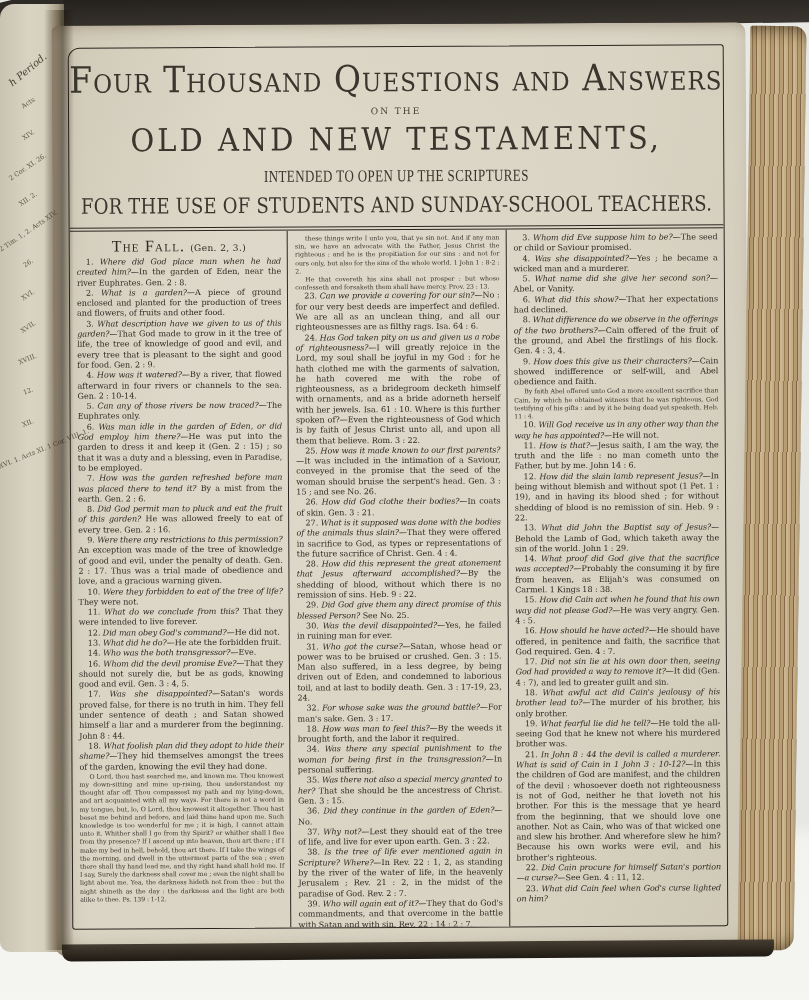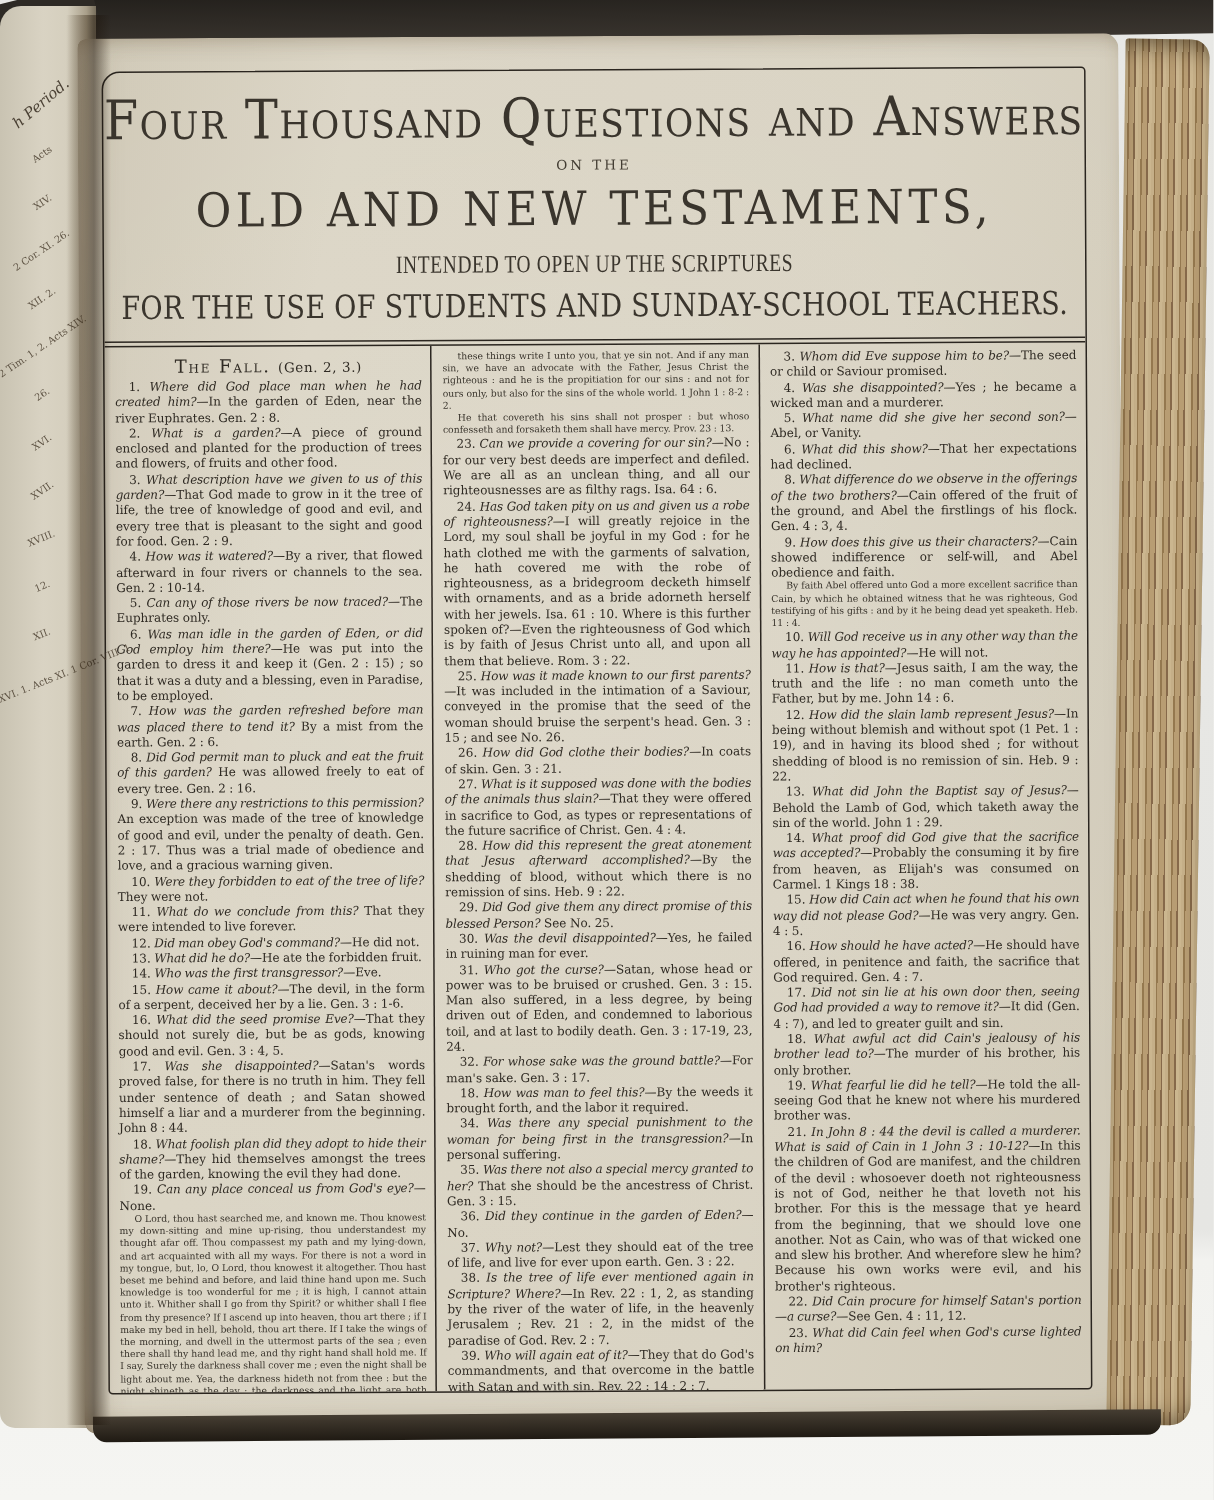--- a/index.html
+++ b/index.html
@@ -57,21 +57,21 @@
   .t4{font-size:13px;letter-spacing:.4px;margin-top:13px;transform:scaleY(1.28);line-height:15px;font-family:"Liberation Serif",serif;}
   .t5{font-size:18px;letter-spacing:.2px;margin-top:11px;transform:scaleY(1.18);line-height:21px;}
   .dbl{flex:0 0 auto;height:2px;border-top:1px solid #2b2620;border-bottom:1px solid #2b2620;margin-top:11px;}
 
   .cols{flex:1 1 auto;min-height:0;display:flex;overflow:hidden;}
   .col{flex:1 1 0;min-width:0;padding:4px 6px 0 7px;overflow:hidden;color:#2f2a23;}
   .col + .col{border-left:1px solid #2b2620;}
 
   .col p{margin:0;text-align:justify;}
   .sect-head{text-align:center !important;font-size:9px;margin:2px 0 2px !important;letter-spacing:.4px;}
-  .sect-head .sc{font-variant:small-caps;font-size:12px;letter-spacing:1.2px;}
+  .sect-head .sc{font-variant:small-caps;font-size:16px;letter-spacing:1.2px;font-family:Liberation Serif, serif;}
   .qa{font-size:8px;line-height:10.3px;text-indent:9px;word-spacing:-0.2px;}
   .qa i{letter-spacing:-0.1px;}
   .qa .num{font-style:normal;}
   .fine{font-size:6.2px;line-height:8.2px;text-indent:10px;word-spacing:-0.2px;color:#38332b;}
 </style>
 </head>
 <body>
 
 <div class="photo">
   <div class="cover-top"></div>
@@ -112,26 +112,24 @@
             <p class="qa"><span class="num">4. </span><i>How was it watered?</i><span>—By a river, that flowed afterward in four rivers or channels to the sea.  Gen. 2 : 10-14.</span></p>
             <p class="qa"><span class="num">5. </span><i>Can any of those rivers be now traced?</i><span>—The Euphrates only.</span></p>
             <p class="qa"><span class="num">6. </span><i>Was man idle in the garden of Eden, or did God employ him there?</i><span>—He was put into the garden to dress it and keep it (Gen. 2 : 15) ; so that it was a duty and a blessing, even in Paradise, to be employed.</span></p>
             <p class="qa"><span class="num">7. </span><i>How was the garden refreshed before man was placed there to tend it?</i><span>  By a mist from the earth.  Gen. 2 : 6.</span></p>
             <p class="qa"><span class="num">8. </span><i>Did God permit man to pluck and eat the fruit of this garden?</i><span>  He was allowed freely to eat of every tree.  Gen. 2 : 16.</span></p>
             <p class="qa"><span class="num">9. </span><i>Were there any restrictions to this permission?</i><span>  An exception was made of the tree of knowledge of good and evil, under the penalty of death.  Gen. 2 : 17.  Thus was a trial made of obedience and love, and a gracious warning given.</span></p>
             <p class="qa"><span class="num">10. </span><i>Were they forbidden to eat of the tree of life?</i><span>  They were not.</span></p>
             <p class="qa"><span class="num">11. </span><i>What do we conclude from this?</i><span>  That they were intended to live forever.</span></p>
             <p class="qa"><span class="num">12. </span><i>Did man obey God's command?</i><span>—He did not.</span></p>
             <p class="qa"><span class="num">13. </span><i>What did he do?</i><span>—He ate the forbidden fruit.</span></p>
-            <p class="qa"><span class="num">14. </span><i>Who was the first transgressor?</i><span>—Eve.</span></p>
-            <p class="qa"><span class="num">15. </span><i>How came it about?</i><span>—The devil, in the form of a serpent, deceived her by a lie.  Gen. 3 : 1-6.</span></p>
-            <p class="qa"><span class="num">16. </span><i>What did the seed promise Eve?</i><span>—That they should not surely die, but be as gods, knowing good and evil.  Gen. 3 : 4, 5.</span></p>
+            <p class="qa"><span class="num">14. </span><i>Who was the both transgressor?</i><span>—Eve.</span></p>
+            <p class="qa"><span class="num">16. </span><i>Whom did the devil promise Eve?</i><span>—That they should not surely die, but be as gods, knowing good and evil.  Gen. 3 : 4, 5.</span></p>
             <p class="qa"><span class="num">17. </span><i>Was she disappointed?</i><span>—Satan's words proved false, for there is no truth in him.  They fell under sentence of death ; and Satan showed himself a liar and a murderer from the beginning.  John 8 : 44.</span></p>
             <p class="qa"><span class="num">18. </span><i>What foolish plan did they adopt to hide their shame?</i><span>—They hid themselves amongst the trees of the garden, knowing the evil they had done.</span></p>
-            <p class="qa"><span class="num">19. </span><i>Can any place conceal us from God's eye?</i><span>—None.</span></p>
             <p class="fine">O Lord, thou hast searched me, and known me.  Thou knowest my down-sitting and mine up-rising, thou understandest my thought afar off.  Thou compassest my path and my lying-down, and art acquainted with all my ways.  For there is not a word in my tongue, but, lo, O Lord, thou knowest it altogether.  Thou hast beset me behind and before, and laid thine hand upon me.  Such knowledge is too wonderful for me ; it is high, I cannot attain unto it.  Whither shall I go from thy Spirit? or whither shall I flee from thy presence?  If I ascend up into heaven, thou art there ; if I make my bed in hell, behold, thou art there.  If I take the wings of the morning, and dwell in the uttermost parts of the sea ; even there shall thy hand lead me, and thy right hand shall hold me.  If I say, Surely the darkness shall cover me ; even the night shall be light about me.  Yea, the darkness hideth not from thee : but the night shineth as the day : the darkness and the light are both alike to thee.  Ps. 139 : 1-12.</p>
           </div>
         <div class="col">
             <p class="fine">these things write I unto you, that ye sin not.  And if any man sin, we have an advocate with the Father, Jesus Christ the righteous : and he is the propitiation for our sins : and not for ours only, but also for the sins of the whole world.  1 John 1 : 8-2 : 2.</p>
             <p class="fine">He that covereth his sins shall not prosper : but whoso confesseth and forsaketh them shall have mercy.  Prov. 23 : 13.</p>
             <p class="qa"><span class="num">23. </span><i>Can we provide a covering for our sin?</i><span>—No : for our very best deeds are imperfect and defiled.  We are all as an unclean thing, and all our righteousnesses are as filthy rags.  Isa. 64 : 6.</span></p>
             <p class="qa"><span class="num">24. </span><i>Has God taken pity on us and given us a robe of righteousness?</i><span>—I will greatly rejoice in the Lord, my soul shall be joyful in my God : for he hath clothed me with the garments of salvation, he hath covered me with the robe of righteousness, as a bridegroom decketh himself with ornaments, and as a bride adorneth herself with her jewels.  Isa. 61 : 10.  Where is this further spoken of?—Even the righteousness of God which is by faith of Jesus Christ unto all, and upon all them that believe.  Rom. 3 : 22.</span></p>
             <p class="qa"><span class="num">25. </span><i>How was it made known to our first parents?</i><span>—It was included in the intimation of a Saviour, conveyed in the promise that the seed of the woman should bruise the serpent's head.  Gen. 3 : 15 ; and see No. 26.</span></p>
             <p class="qa"><span class="num">26. </span><i>How did God clothe their bodies?</i><span>—In coats of skin.  Gen. 3 : 21.</span></p>
             <p class="qa"><span class="num">27. </span><i>What is it supposed was done with the bodies of the animals thus slain?</i><span>—That they were offered in sacrifice to God, as types or representations of the future sacrifice of Christ.  Gen. 4 : 4.</span></p>

